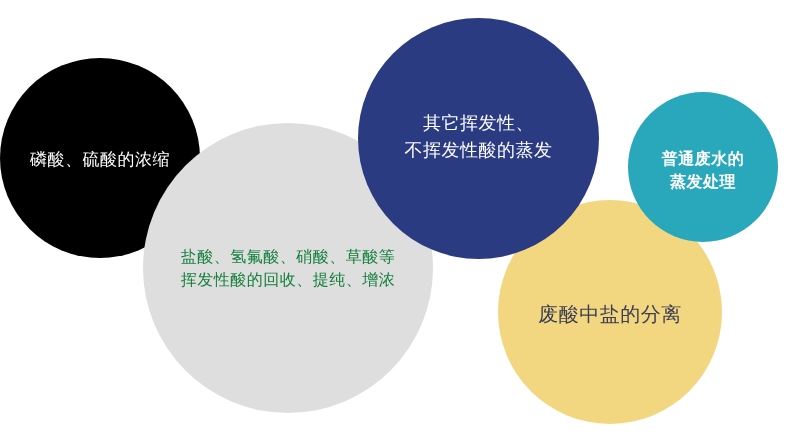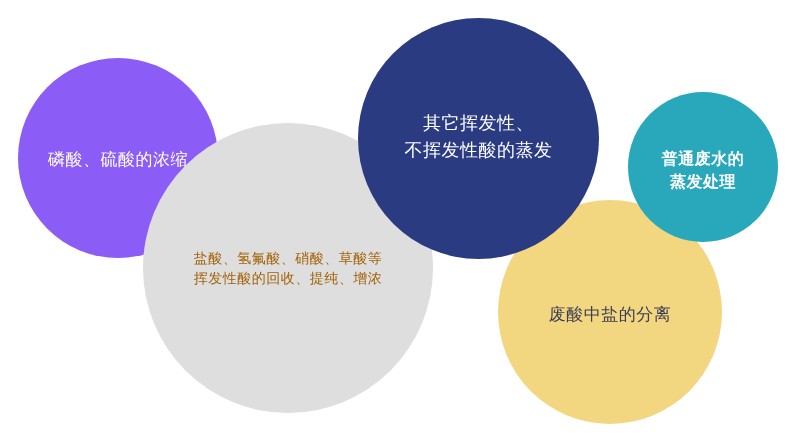--- a/index.html
+++ b/index.html
@@ -30,45 +30,45 @@
   .bubble .label {
     display: block;
     line-height: 1.45;
     white-space: pre-line;
     letter-spacing: 0.5px;
     font-weight: 400;
   }
 
   
   #bubble-teal-1 {
-    left: 18px;
+    left: 0;
     top: 58px;
     width: 200px;
     height: 200px;
-    background: #8b5cf6;
+    background: #000000;
     z-index: 2;
   }
   #bubble-teal-1 .label {
     color: #ffffff;
     font-size: 17px;
     transform: translateY(1px);
   }
 
   
   #bubble-gray {
     left: 143px;
     top: 123px;
     width: 290px;
     height: 290px;
     background: #DEDEDE;
     z-index: 3;
   }
   #bubble-gray .label {
-    color: #a16207;
-    font-size: 14px;
+    color: #15803d;
+    font-size: 16px;
   }
 
   
   #bubble-navy {
     left: 358px;
     top: 18px;
     width: 241px;
     height: 241px;
     background: #2B3B82;
     z-index: 4;
@@ -83,21 +83,21 @@
   #bubble-yellow {
     left: 498px;
     top: 200px;
     width: 224px;
     height: 224px;
     background: #F3D680;
     z-index: 2;
   }
   #bubble-yellow .label {
     color: #3A3F55;
-    font-size: 17px;
+    font-size: 20px;
     transform: translateY(2px);
   }
 
   
   #bubble-teal-2 {
     left: 628px;
     top: 92px;
     width: 150px;
     height: 150px;
     background: #29A8BC;

